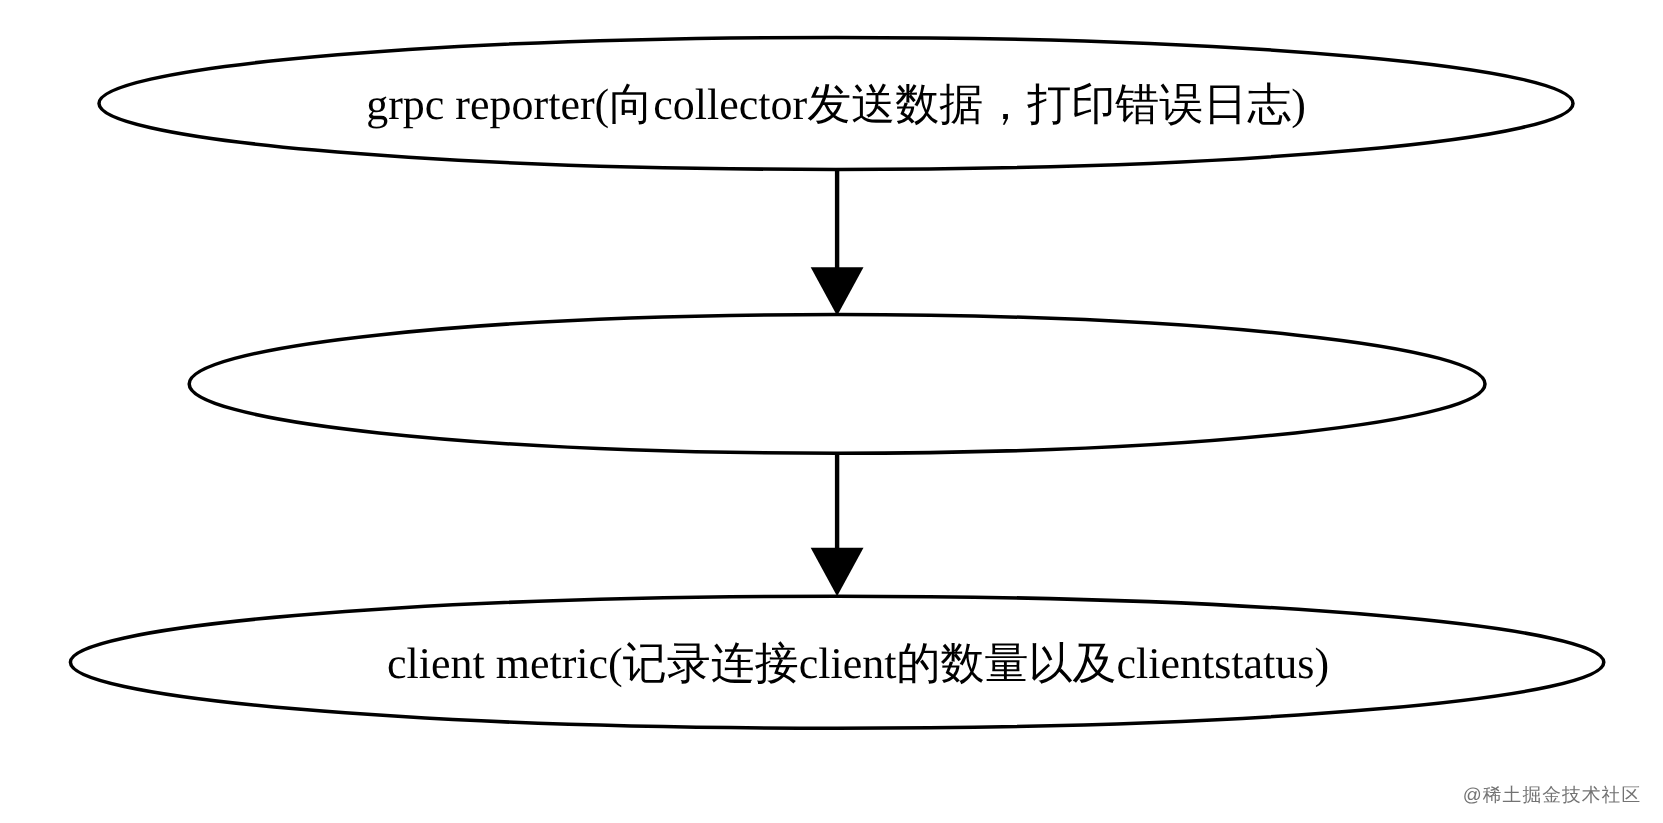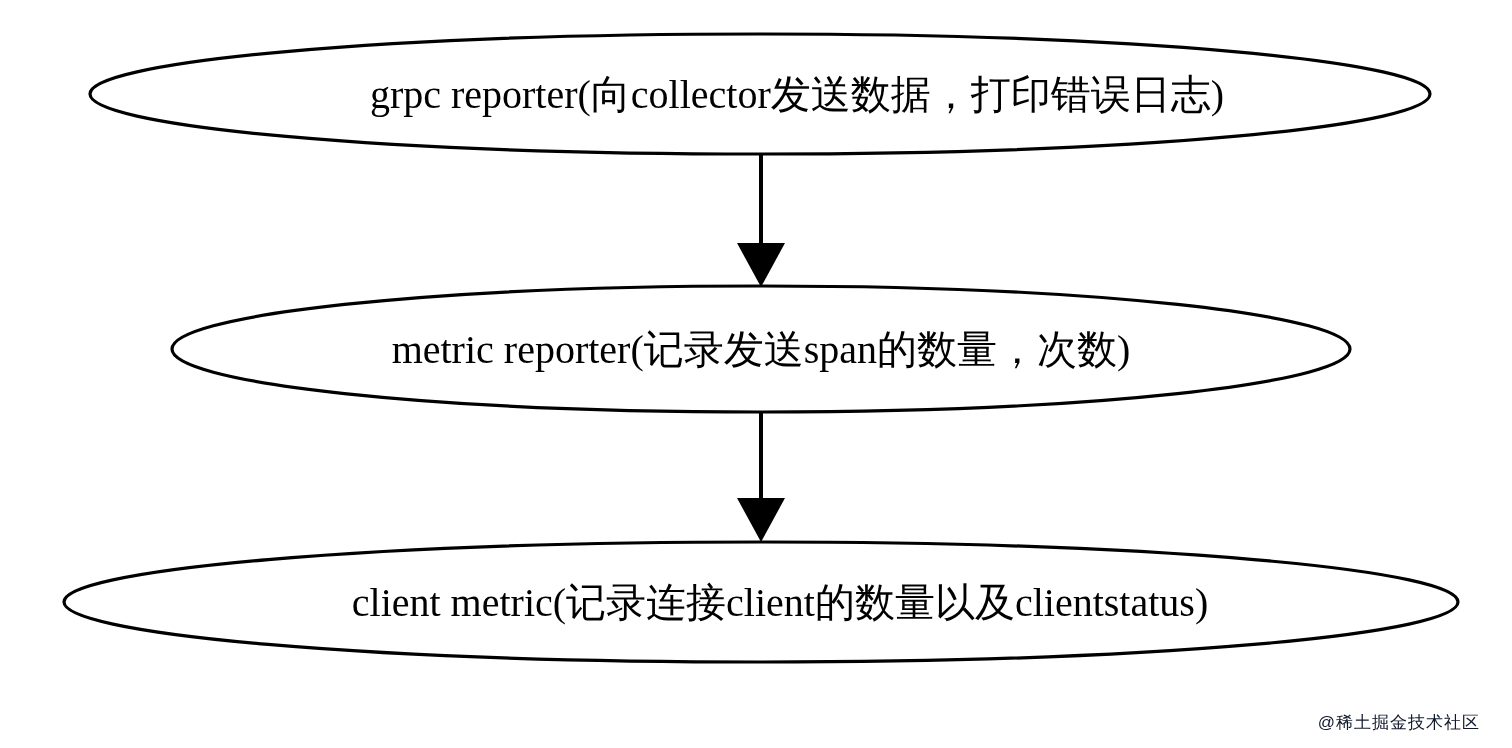--- a/index.html
+++ b/index.html
@@ -45,25 +45,25 @@
     white-space: nowrap;
     font-family: "Liberation Serif", "DejaVu Serif", serif;
     font-size: 40px;
     line-height: 1;
     color: #000000;
     letter-spacing: 0px;
     pointer-events: none;
   }
   .watermark {
     position: absolute;
-    right: 32px;
+    right: 20px;
     bottom: 14px;
     font-family: "Liberation Sans", "DejaVu Sans", sans-serif;
     font-size: 17px;
-    color: #0f172a;
+    color: #737373;
     white-space: nowrap;
     letter-spacing: 1px;
   }
 </style>
 </head>
 <body>
 
 <div id="canvas">
 
   <svg id="flow-svg" viewBox="0 0 1512 748">
@@ -78,21 +78,20 @@
       <line class="connector-line" x1="761" y1="154" x2="761" y2="252"></line>
       <polygon class="connector-head" points="761,287 737,243 785,243"></polygon>
     </g>
 
     <g>
       <line class="connector-line" x1="761" y1="412" x2="761" y2="505"></line>
       <polygon class="connector-head" points="761,542 737,498 785,498"></polygon>
     </g>
   </svg>
 
-  <div class="node-label" style="left:760px; top:95px;margin-left:37px;">grpc reporter(向collector发送数据，打印错误日志)</div>
+  <div class="node-label" style="left:760px; top:95px;">grpc reporter(向collector发送数据，打印错误日志)</div>
 
-  <div class="node-label" style="left:761px; top:350px;">metric reporter(记录发送span的数量，次数)</div>
 
   <div class="node-label" style="left:780px; top:603px;">client metric(记录连接client的数量以及clientstatus)</div>
 
   <div class="watermark">@稀土掘金技术社区</div>
 
 </div>
 
 </body></html>

